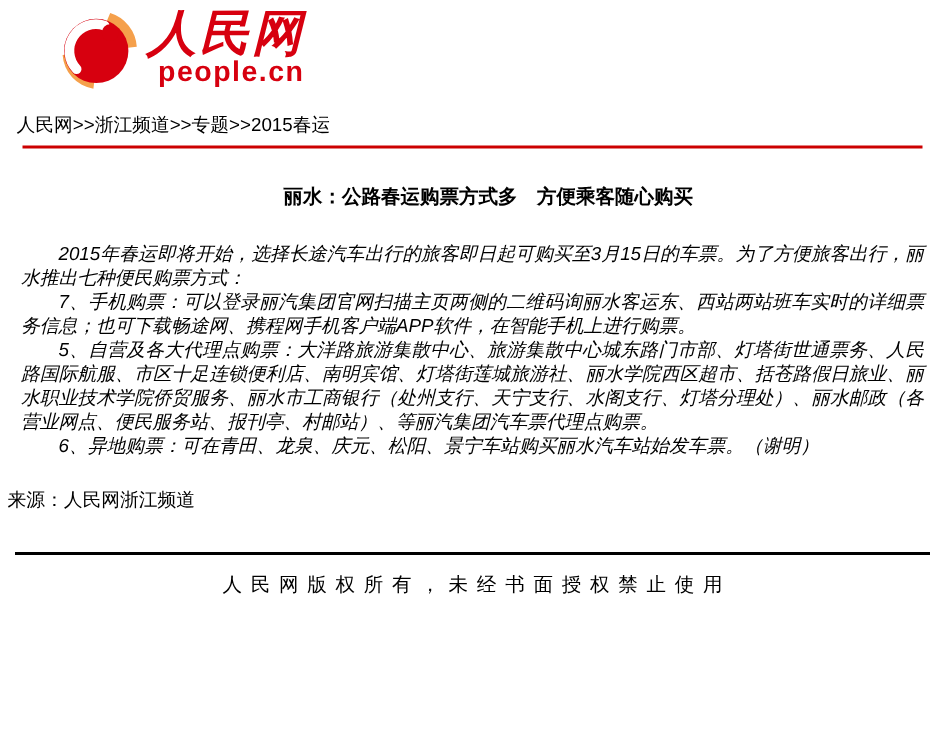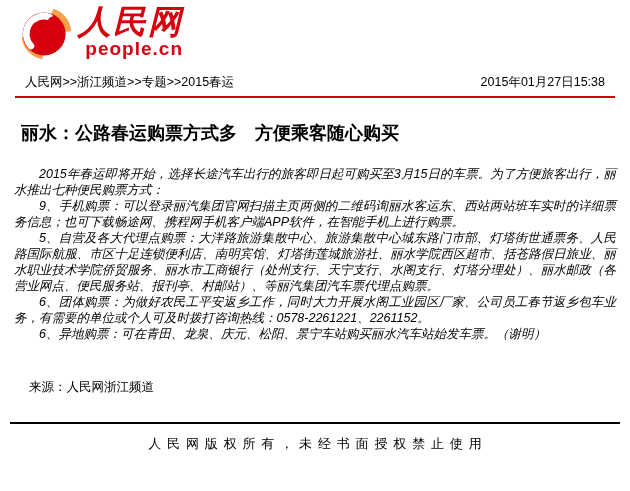--- a/index.html
+++ b/index.html
@@ -7,21 +7,21 @@
     width: 630px; height: 491px;
     background: #ffffff;
     color: #000;
     font-family: "Liberation Sans", "DejaVu Sans", sans-serif;
     overflow: hidden;
     position: relative;
   }
   .page { width: 630px; height: 491px; }
 
   
-  .logo-row { padding: 5px 0 0 18px; text-decoration: underline; }
+  .logo-row { padding: 5px 0 0 38px; text-decoration: underline; }
   .logo { display: inline-flex; align-items: flex-start; cursor: pointer; }
   .logo-ball { width: 56px; height: 56px; display: block; }
   .logo-text { margin-left: 4px; color: #d7000f; }
   .logo-cn {
     font-family: "DejaVu Serif", serif;
     font-style: italic;
     font-weight: bold;
     font-size: 33px;
     line-height: 34px;
     letter-spacing: 2px;
@@ -34,54 +34,54 @@
     text-align: right;
     letter-spacing: 1px;
     color: #d7000f;
   }
 
   
   .topbar {
     display: flex;
     justify-content: space-between;
     align-items: flex-start;
-    padding: 0 25px;
+    padding: 0 11px;
     margin-top: 9px;
     font-size: 12.5px;
   }
   .breadcrumb { cursor: pointer; }
   .redline {
     border: none;
     border-top: 2px solid #cc0000;
     margin: 5px 15px 0 15px;
   }
 
   
   .article-title {
-    text-align: left;
+    text-align: center;
     font-weight: bold;
-    font-size: 18px;
+    font-size: 13px;
     margin-top: 23px;
     padding-left: 21px;
   }
   .content {
     padding: 0 14px;
     margin-top: 21px;
     font-size: 12.5px;
     line-height: 16px;
     text-align: justify;
     font-style: italic;
   }
   .content p { margin: 0; text-indent: 2em; }
 
   .meta-row {
     display: flex;
     justify-content: space-between;
-    padding: 0 29px;
-    margin-top: 37px;
+    padding: 0 5px;
+    margin-top: 20px;
     font-size: 12.5px;
   }
 
   
   .footer-sep {
     border: none;
     border-top: 2px solid #000000;
     margin: 26px 10px 0 10px;
   }
   .footer-cn {
@@ -113,31 +113,29 @@
       </span>
       <span class="logo-text">
         <div class="logo-cn">人民网</div>
         <div class="logo-en">people.cn</div>
       </span>
     </div>
   </div>
 
   <div class="topbar">
     <span class="breadcrumb">人民网&gt;&gt;浙江频道&gt;&gt;专题&gt;&gt;2015春运</span>
-    <span>2015年01月27日15:38</span>
   </div>
   <hr class="redline">
 
   <div class="article-title">丽水：公路春运购票方式多　方便乘客随心购买</div>
 
   <div class="content">
     <p>2015年春运即将开始，选择长途汽车出行的旅客即日起可购买至3月15日的车票。为了方便旅客出行，丽水推出七种便民购票方式：</p>
-    <p>9、手机购票：可以登录丽汽集团官网扫描主页两侧的二维码询丽水客运东、西站两站班车实时的详细票务信息；也可下载畅途网、携程网手机客户端APP软件，在智能手机上进行购票。</p>
+    <p>7、手机购票：可以登录丽汽集团官网扫描主页两侧的二维码询丽水客运东、西站两站班车实时的详细票务信息；也可下载畅途网、携程网手机客户端APP软件，在智能手机上进行购票。</p>
     <p>5、自营及各大代理点购票：大洋路旅游集散中心、旅游集散中心城东路门市部、灯塔街世通票务、人民路国际航服、市区十足连锁便利店、南明宾馆、灯塔街莲城旅游社、丽水学院西区超市、括苍路假日旅业、丽水职业技术学院侨贸服务、丽水市工商银行（处州支行、天宁支行、水阁支行、灯塔分理处）、丽水邮政（各营业网点、便民服务站、报刊亭、村邮站）、等丽汽集团汽车票代理点购票。</p>
-    <p>6、团体购票：为做好农民工平安返乡工作，同时大力开展水阁工业园区厂家、公司员工春节返乡包车业务，有需要的单位或个人可及时拨打咨询热线：0578-2261221、2261152。</p>
     <p>6、异地购票：可在青田、龙泉、庆元、松阳、景宁车站购买丽水汽车站始发车票。（谢明）</p>
   </div>
 
   <div class="meta-row">
     <span>来源：人民网浙江频道</span>
   </div>
 
   <hr class="footer-sep">
   <div class="footer-cn">人民网版权所有，未经书面授权禁止使用</div>
 

